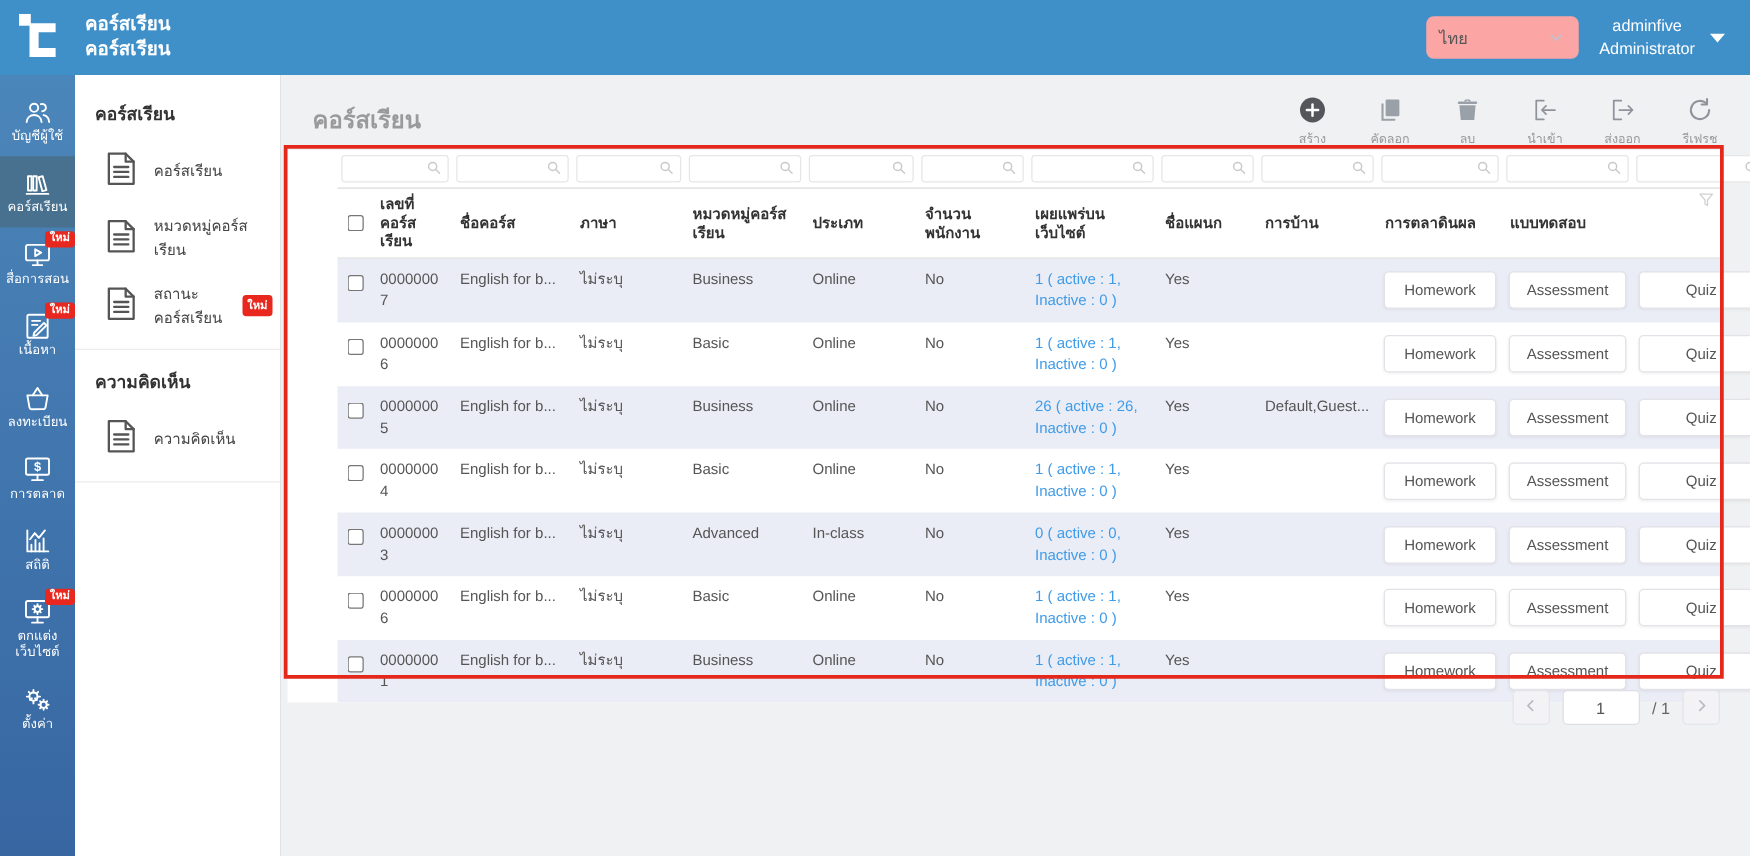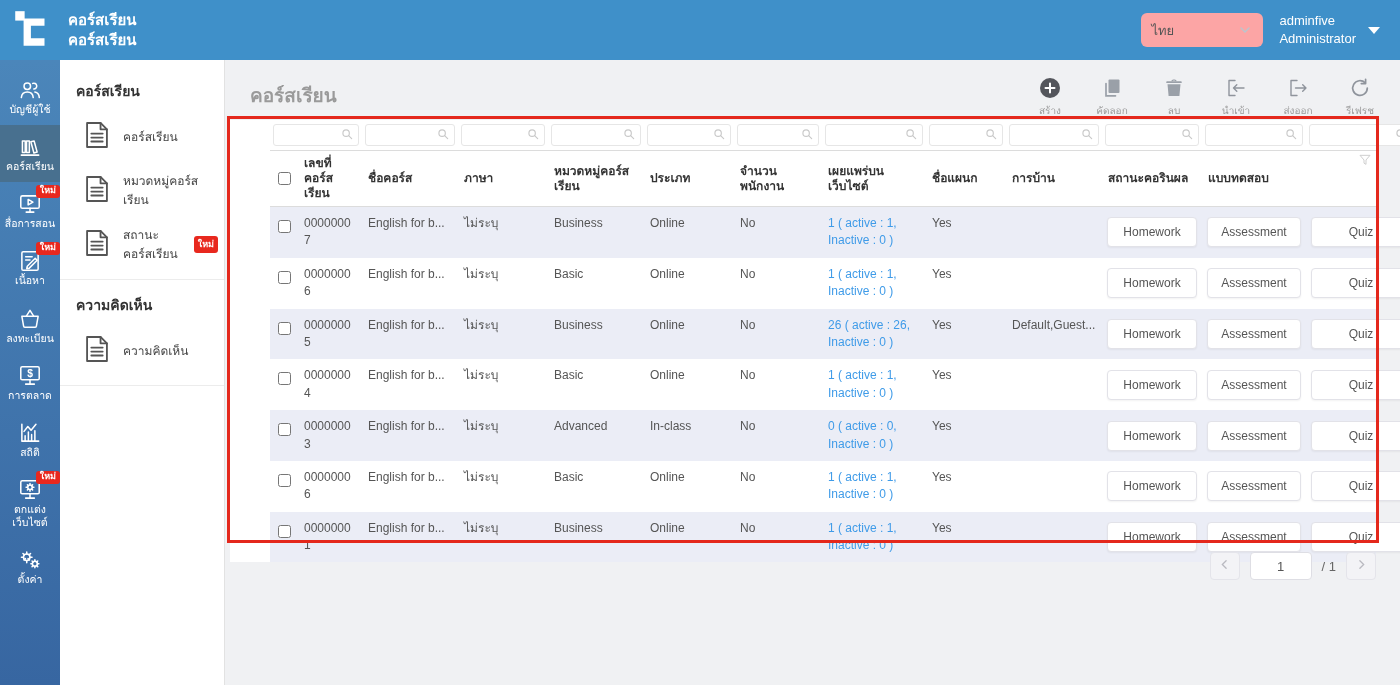--- a/index.html
+++ b/index.html
@@ -7,21 +7,21 @@
   .app{position:relative;width:1400px;height:685px;overflow:hidden;
        font-family:"Liberation Sans","DejaVu Sans",sans-serif;background:#eef0f3;}
 
   
   .topbar{height:60px;background:#3f90c9;display:flex;align-items:center;color:#fff;}
   .logo{width:46px;height:46px;margin:0 12px 0 10px;display:flex;align-items:center;justify-content:center;}
   .app-title{font-size:15px;font-weight:bold;line-height:1.35;}
   .topbar-right{margin-left:auto;display:flex;align-items:center;gap:16px;padding-right:20px;}
   .lang-select{background:#fca5a5;border-radius:6px;width:122px;height:34px;display:flex;align-items:center;
                justify-content:space-between;padding:0 10px;color:#555;font-size:13px;cursor:pointer;}
-  .user-menu{display:flex;align-items:center;gap:12px;cursor:pointer;}
+  .user-menu{display:flex;align-items:center;gap:12px;cursor:pointer;text-align:center;}
   .user-text{font-size:13px;line-height:1.4;}
   .caret{width:0;height:0;border-left:6px solid transparent;border-right:6px solid transparent;border-top:7px solid #fff;}
 
   
   .body{display:flex;height:625px;}
 
   
   .iconbar{width:60px;background:linear-gradient(180deg,#4b86ba,#3766a1);padding-top:8px;flex-shrink:0;}
   .nav-item{width:60px;padding:9px 2px 9px;display:flex;flex-direction:column;align-items:center;gap:0;
             color:#fff;font-size:10.5px;line-height:1.25;text-align:center;cursor:pointer;position:relative;}
@@ -362,21 +362,21 @@
             </div>
             <div class="h-cell">เลขที่คอร์สเรียน</div>
             <div class="h-cell">ชื่อคอร์ส</div>
             <div class="h-cell">ภาษา</div>
             <div class="h-cell">หมวดหมู่คอร์สเรียน</div>
             <div class="h-cell">ประเภท</div>
             <div class="h-cell">จำนวนพนักงาน</div>
             <div class="h-cell">เผยแพร่บนเว็บไซต์</div>
             <div class="h-cell">ชื่อแผนก</div>
             <div class="h-cell">การบ้าน</div>
-            <div class="h-cell">สถานะคอรินผล</div>
+            <div class="h-cell">การตลาดินผล</div>
             <div class="h-cell">แบบทดสอบ</div>
           </div>
           <div class="t-row grid13 stripe">
     <div class="t-cell cb">
               <input type="checkbox" style="">
             </div>
     <div class="t-cell">00000007</div>
     <div class="t-cell">English for b...</div>
     <div class="t-cell">ไม่ระบุ</div>
     <div class="t-cell">Business</div>

